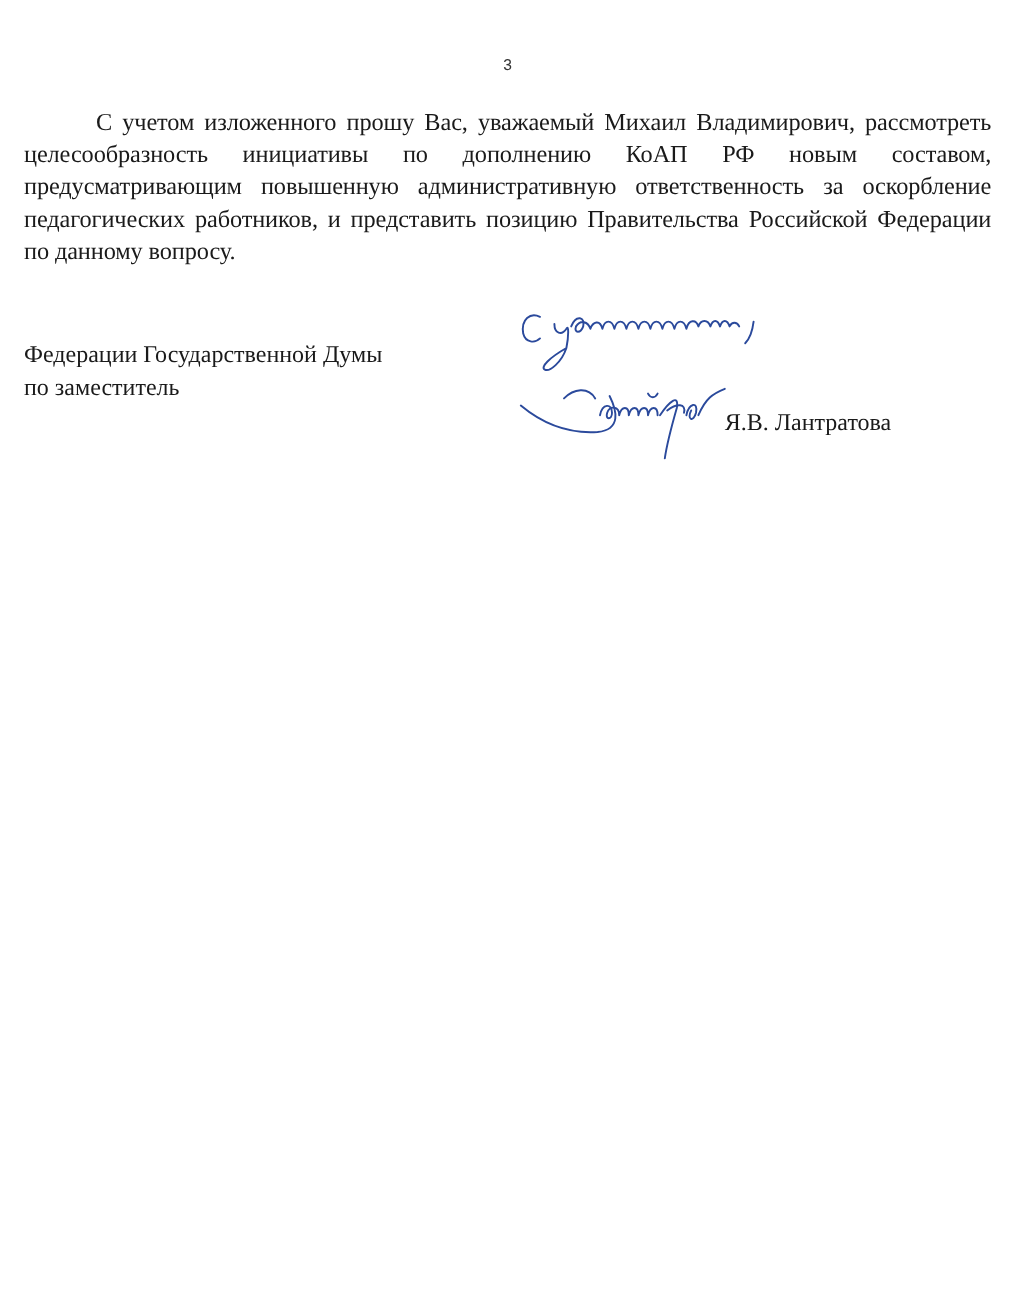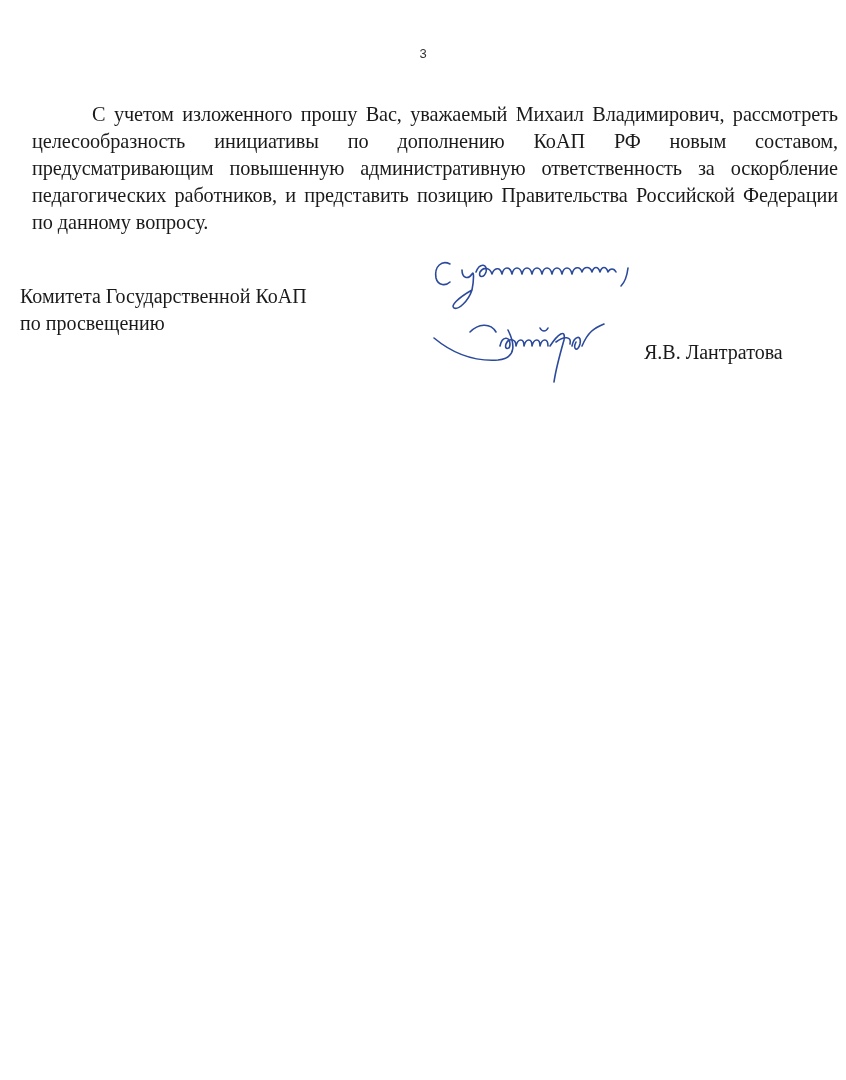--- a/index.html
+++ b/index.html
@@ -27,21 +27,21 @@
     }
     .body-paragraph {
       position: absolute;
       top: 89px;
       left: 20px;
       width: 806px;
       font-size: 20.3px;
       line-height: 27px;
       text-align: justify;
       text-indent: 60px;
-      margin: 12px;
+      margin: 0;
       letter-spacing: -0.1px;
     }
     .signer-title {
       position: absolute;
       top: 283px;
       left: 20px;
       font-size: 20px;
       line-height: 27px;
     }
     .signer-title div {
@@ -50,38 +50,38 @@
     .signature {
       position: absolute;
       top: 250px;
       left: 428px;
       width: 280px;
       height: 145px;
     }
     .signer-name {
       position: absolute;
       top: 339px;
-      left: 644px;
+      left: 604px;
       font-size: 20px;
       line-height: 27px;
       white-space: nowrap;
     }
   </style>
 </head>
 <body>
 
 <div>
 
   <div class="page-number">3</div>
 
   <p class="body-paragraph">С учетом изложенного прошу Вас, уважаемый Михаил Владимирович, рассмотреть целесообразность инициативы по дополнению КоАП РФ новым составом, предусматривающим повышенную административную ответственность за оскорбление педагогических работников, и представить позицию Правительства Российской Федерации по данному вопросу.</p>
 
   <div class="signer-title">
-    <div>Комитета Государственной КоАП</div>
-    <div>по просвещению</div>
+    <div>Федерации Государственной Думы</div>
+    <div>по заместитель</div>
   </div>
 
   <svg class="signature" viewBox="0 0 280 145" fill="none" stroke="#2b4a9c" stroke-width="1.6" stroke-linecap="round" stroke-linejoin="round">
 
     <path d="M22 14 C14 10 6 16 8 28 C10 36 18 36 22 32"></path>
 
     <path d="M34 20 C34 28 40 30 44 24 C46 20 46 30 44 40 C40 52 30 60 26 58 C22 56 30 48 44 40"></path>
 
     <path d="M48 22 C52 12 60 14 58 22 C56 28 50 28 52 22 C56 16 62 18 64 24 C66 18 72 16 74 24 C76 16 82 16 84 24 C86 16 92 16 94 24 C96 16 102 16 104 24 C106 16 112 16 114 24 C116 16 122 16 124 24 C126 16 132 16 134 24 C136 16 142 16 144 24 C146 16 152 16 154 22 C156 16 162 16 164 22 C166 16 170 16 172 22 C174 16 178 16 180 22 C182 18 186 18 188 22"></path>
 

